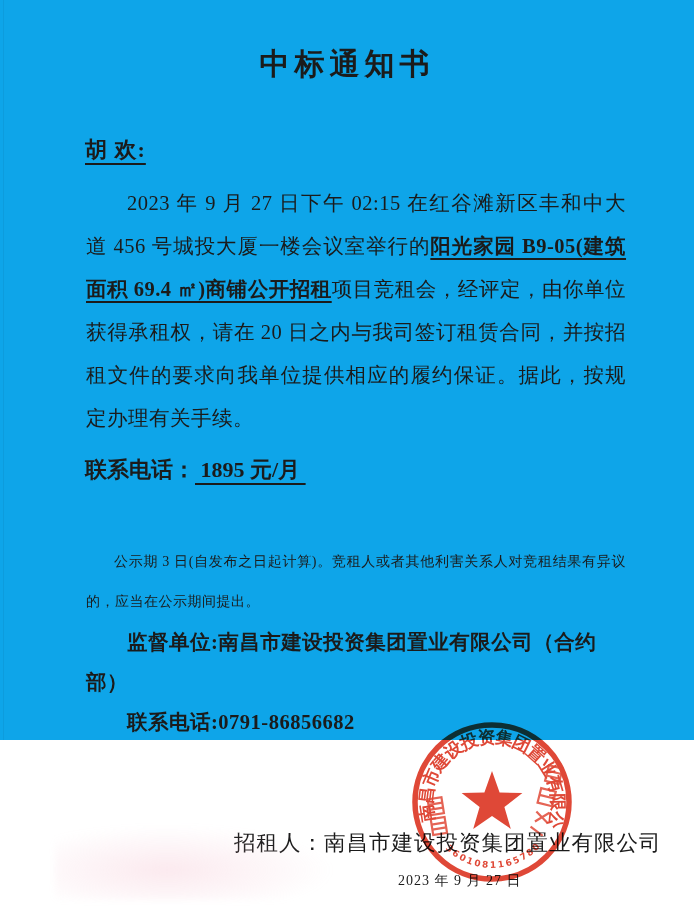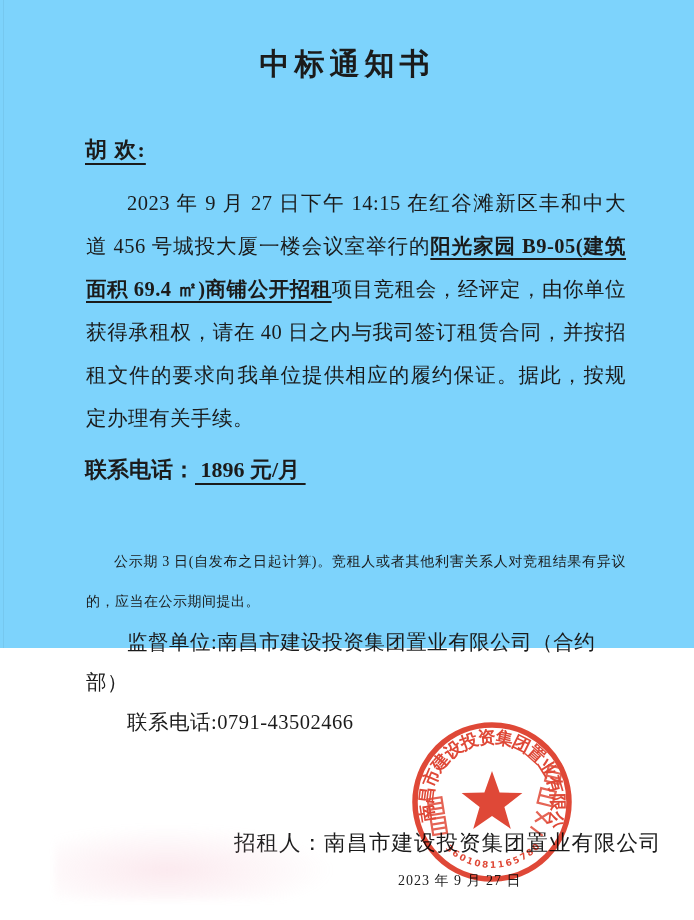--- a/index.html
+++ b/index.html
@@ -1,21 +1,21 @@
 <!DOCTYPE html>
 <html><head>
 <meta charset="utf-8">
 <style>
   html,body{margin:0;padding:0;}
   body{
     width:694px;height:920px;background:#ffffff;overflow:hidden;
     font-family:"Liberation Serif","DejaVu Serif",serif;
     color:#1b1b1b;position:relative;
   }
-  .page{position:relative;width:694px;height:648px;background:#7dd3fc;}
+  .page{position:relative;width:694px;height:740px;background:#0ea5e9;}
   .edge-line{position:absolute;left:3px;top:0;width:1px;height:100%;
     background:rgba(0,0,0,0.05);}
   .doc-title{
     padding-top:44px;text-align:center;
     font-size:30px;font-weight:bold;letter-spacing:5px;
   }
   .salutation{
     margin:50px 16px 0 85px;font-size:22px;font-weight:bold;
     text-decoration:underline;text-underline-offset:6px;
     text-decoration-thickness:1.5px;letter-spacing:1px;
@@ -28,21 +28,21 @@
     text-underline-offset:5px;text-decoration-thickness:1.5px;}
   .result-line{margin:15px 0 0 85px;font-size:22px;font-weight:bold;}
   .result-value{white-space:pre;text-decoration:underline;
     text-underline-offset:6px;text-decoration-thickness:1.5px;}
   .p2{
     margin:57px 68px 0 86px;font-size:14px;line-height:40px;
     text-align:justify;text-indent:2em;letter-spacing:0.5px;
   }
   .indent-line{
     margin:0 68px 0 86px;font-size:20.5px;line-height:40px;
-    text-indent:2em;letter-spacing:0.5px;
+    text-indent:2em;letter-spacing:0.5px;font-weight:bold;
   }
   .sig-line{margin:86px 0 0 234px;font-size:21.5px;letter-spacing:1px;}
   .sig-date{margin:15px 0 0 398px;font-size:14px;letter-spacing:1px;}
   .seal{
     position:absolute;left:408px;top:718px;width:168px;height:168px;
     mix-blend-mode:multiply;opacity:0.93;pointer-events:none;
   }
   .smudge{
     position:absolute;left:55px;top:825px;width:280px;height:75px;
     background:radial-gradient(ellipse at 40% 60%,rgba(242,178,196,0.28),rgba(242,178,196,0) 70%);
@@ -52,28 +52,28 @@
 </head>
 <body>
 
 <div class="page">
   <div class="edge-line"></div>
 
   <div class="doc-title">中标通知书</div>
 
   <div class="salutation">胡 欢:</div>
 
-  <p class="p1"><span>2023 年 9 月 27 日下午 14:15 在红谷滩新区丰和中大道 456 号城投大厦一楼会议室举行的</span><span class="hl">阳光家园 B9-05(建筑面积 69.4 ㎡)商铺公开招租</span><span>项目竞租会，经评定，由你单位获得承租权，请在 40 日之内与我司签订租赁合同，并按招租文件的要求向我单位提供相应的履约保证。据此，按规定办理有关手续。</span></p>
+  <p class="p1"><span>2023 年 9 月 27 日下午 02:15 在红谷滩新区丰和中大道 456 号城投大厦一楼会议室举行的</span><span class="hl">阳光家园 B9-05(建筑面积 69.4 ㎡)商铺公开招租</span><span>项目竞租会，经评定，由你单位获得承租权，请在 20 日之内与我司签订租赁合同，并按招租文件的要求向我单位提供相应的履约保证。据此，按规定办理有关手续。</span></p>
 
-  <div class="result-line"><span>联系电话：</span><span class="result-value"> 1896 元/月 </span></div>
+  <div class="result-line"><span>联系电话：</span><span class="result-value"> 1895 元/月 </span></div>
 
   <p class="p2">公示期 3 日(自发布之日起计算)。竞租人或者其他利害关系人对竞租结果有异议的，应当在公示期间提出。</p>
 
   <div class="indent-line">监督单位:南昌市建设投资集团置业有限公司（合约部）</div>
-  <div class="indent-line">联系电话:0791-43502466</div>
+  <div class="indent-line">联系电话:0791-86856682</div>
 
   <div class="sig-line"><span>招租人：</span><span>南昌市建设投资集团置业有限公司</span></div>
   <div class="sig-date">2023 年 9 月 27 日</div>
 
   <div class="smudge"></div>
 
   <svg class="seal" viewBox="0 0 168 168" xmlns="http://www.w3.org/2000/svg">
     <defs>
       <path id="sealArcTop" d="M 27.2,104.5 A 60,60 0 1 1 140.8,104.5" fill="none"></path>
       <path id="sealArcBottom" d="M 33.4,126.4 A 66,66 0 0 0 134.6,126.4" fill="none"></path>

